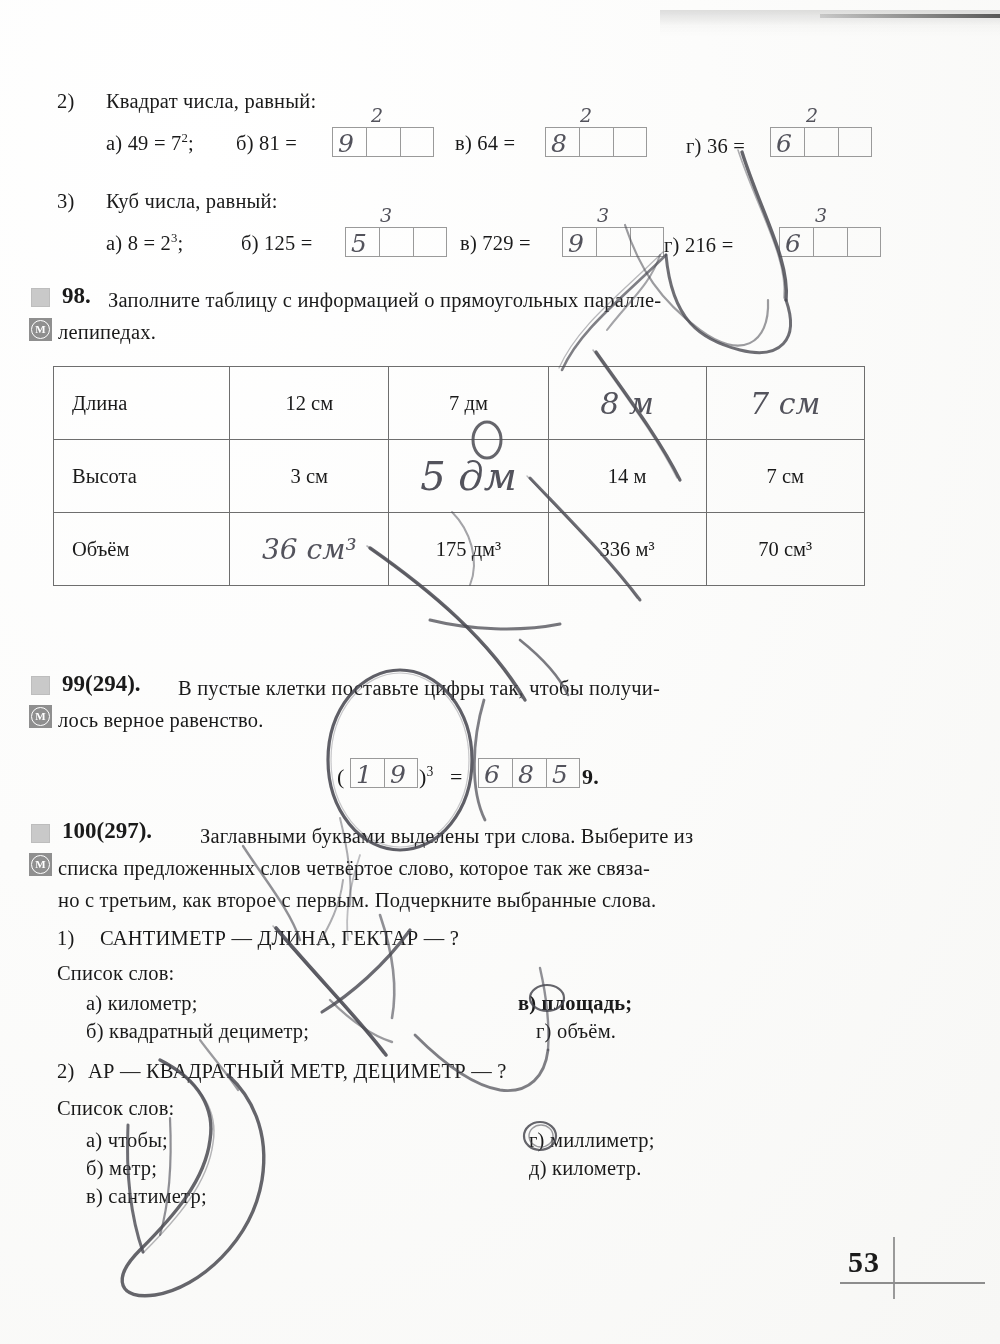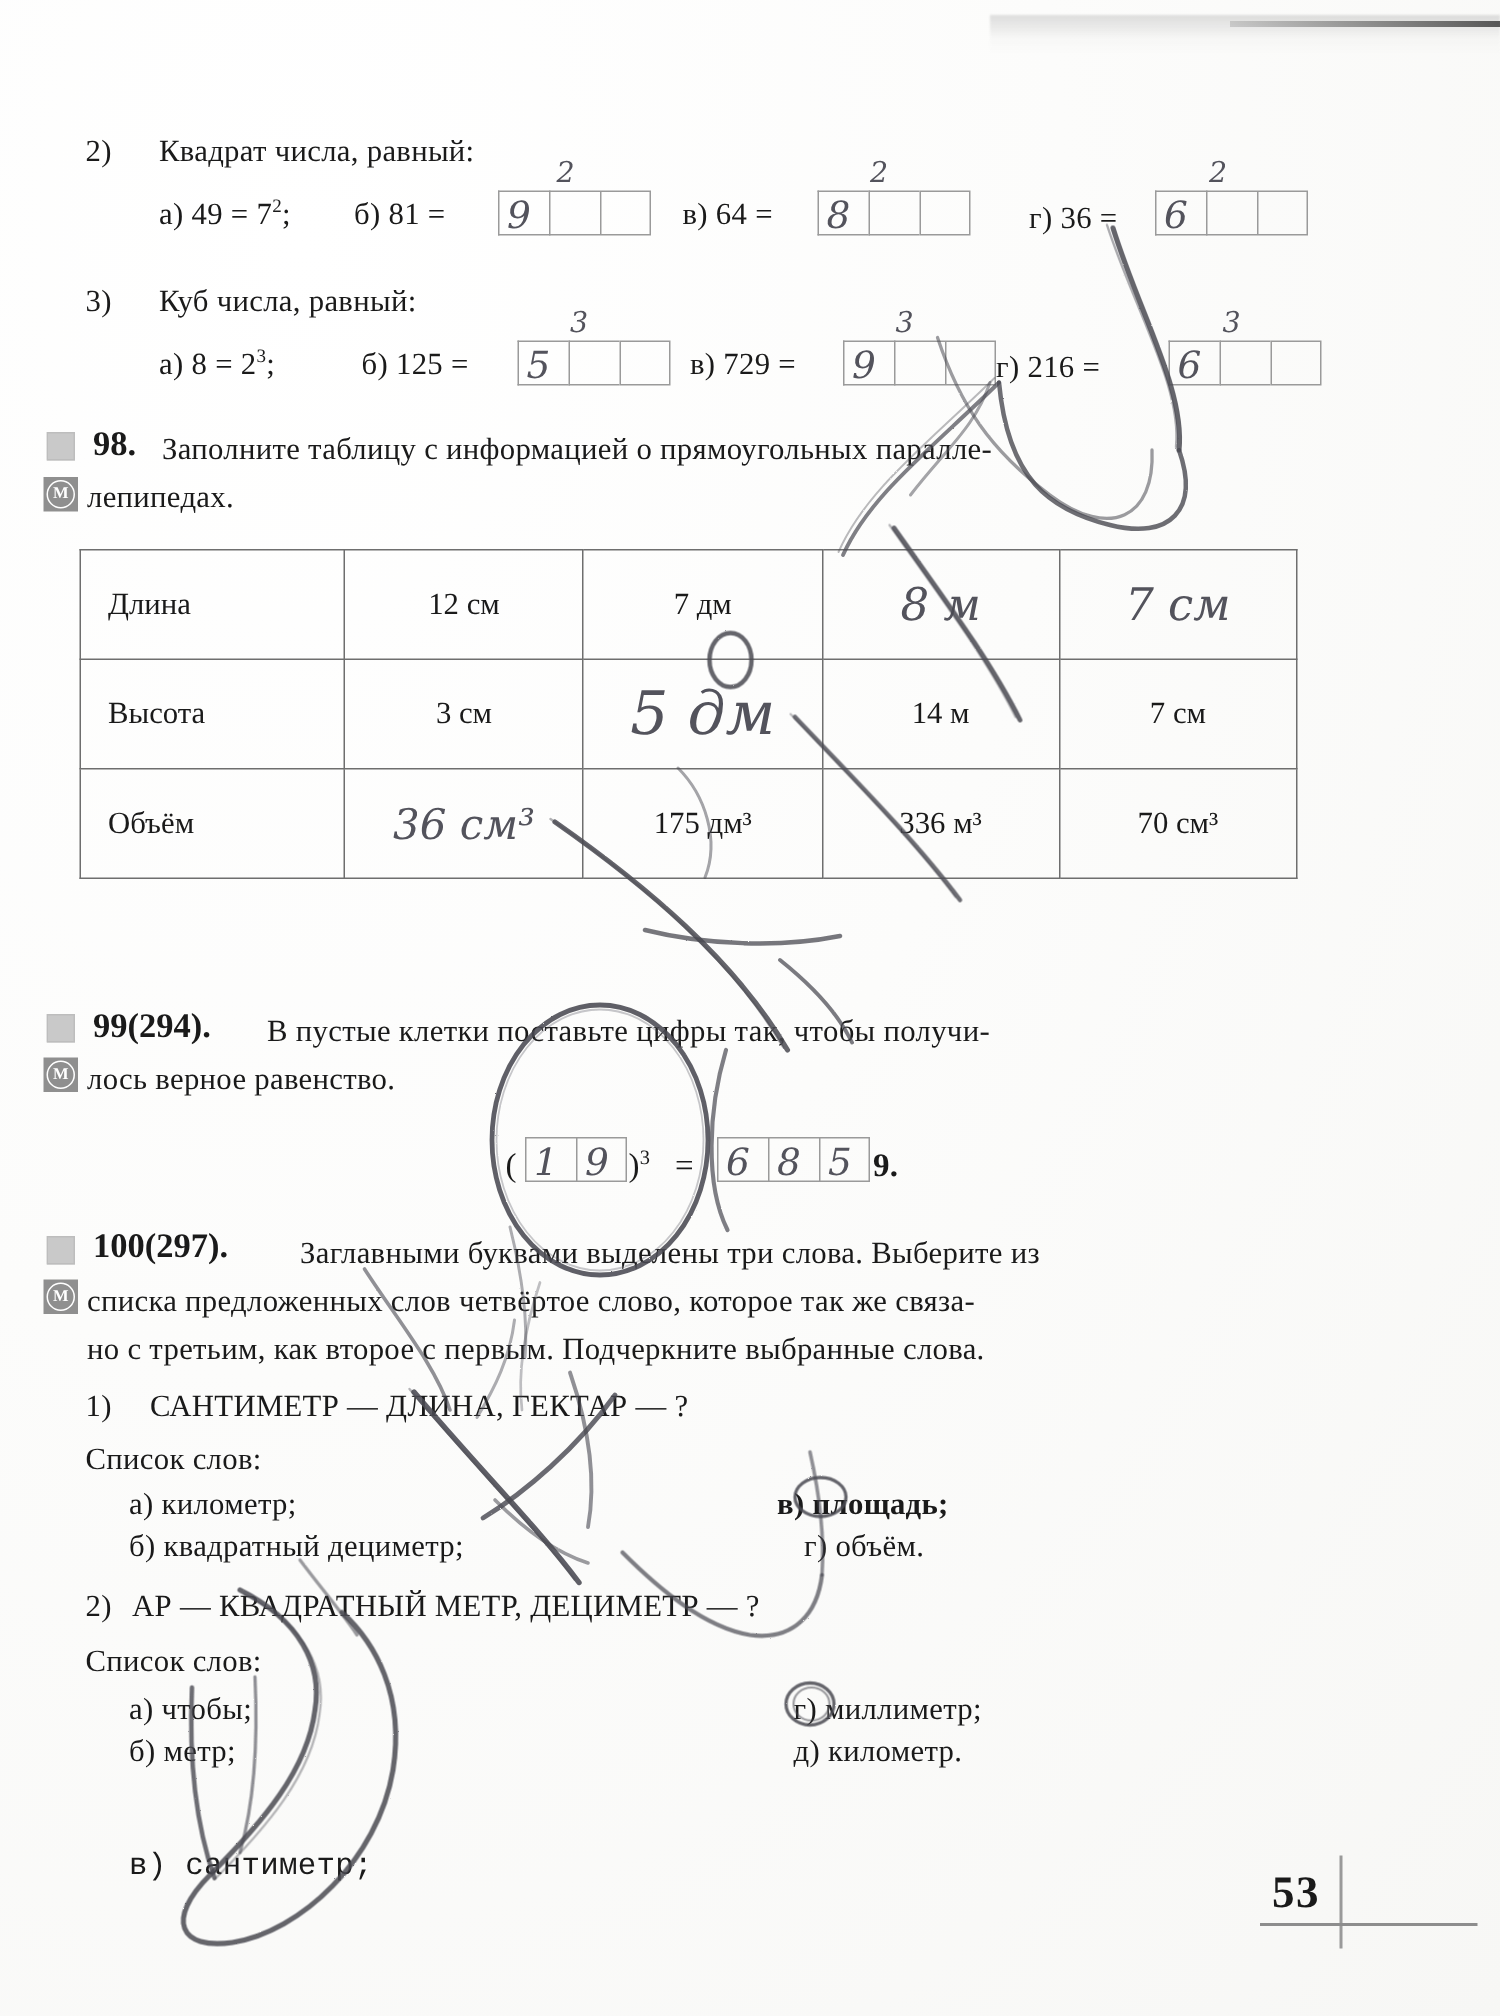--- a/index.html
+++ b/index.html
@@ -281,21 +281,21 @@
 <div class="blk t" style="left:86px;top:990px;">а) километр;</div>
 <div class="blk t" style="left:86px;top:1018px;">б) квадратный дециметр;</div>
 <div class="blk t" style="left:518px;top:990px;font-weight:bold;">в) площадь;</div>
 <div class="blk t" style="left:536px;top:1018px;">г) объём.</div>
 
 <div class="blk t" style="left:57px;top:1058px;">2)</div>
 <div class="blk t" style="left:88px;top:1058px;">АР — КВАДРАТНЫЙ МЕТР, ДЕЦИМЕТР — ?</div>
 <div class="blk t" style="left:57px;top:1095px;">Список слов:</div>
 <div class="blk t" style="left:86px;top:1127px;">а) чтобы;</div>
 <div class="blk t" style="left:86px;top:1155px;">б) метр;</div>
-<div class="blk t" style="left:86px;top:1231px;font-family:Liberation Mono, monospace;">в) сантиметр;</div>
+<div class="blk t" style="left:86px;top:1183px;">в) сантиметр;</div>
 <div class="blk t" style="left:529px;top:1127px;">г) миллиметр;</div>
 <div class="blk t" style="left:529px;top:1155px;">д) километр.</div>
 
 <div class="pgnum" style="left:848px;top:1245px;">53</div>
 <div class="v-rule" style="left:893px;top:1237px;width:1.6px;height:62px;"></div>
 <div class="h-rule" style="left:840px;top:1282px;width:145px;height:2.2px;"></div>
 
 <div id="pencil">
 <svg viewBox="0 0 1000 1344" xmlns="http://www.w3.org/2000/svg">
   <defs>

